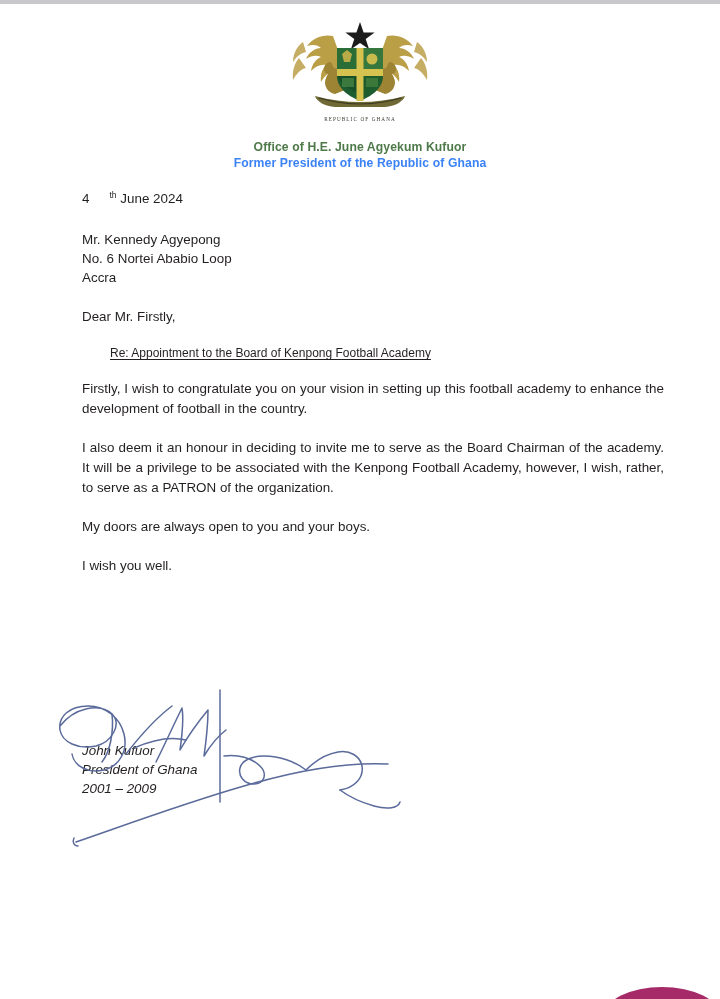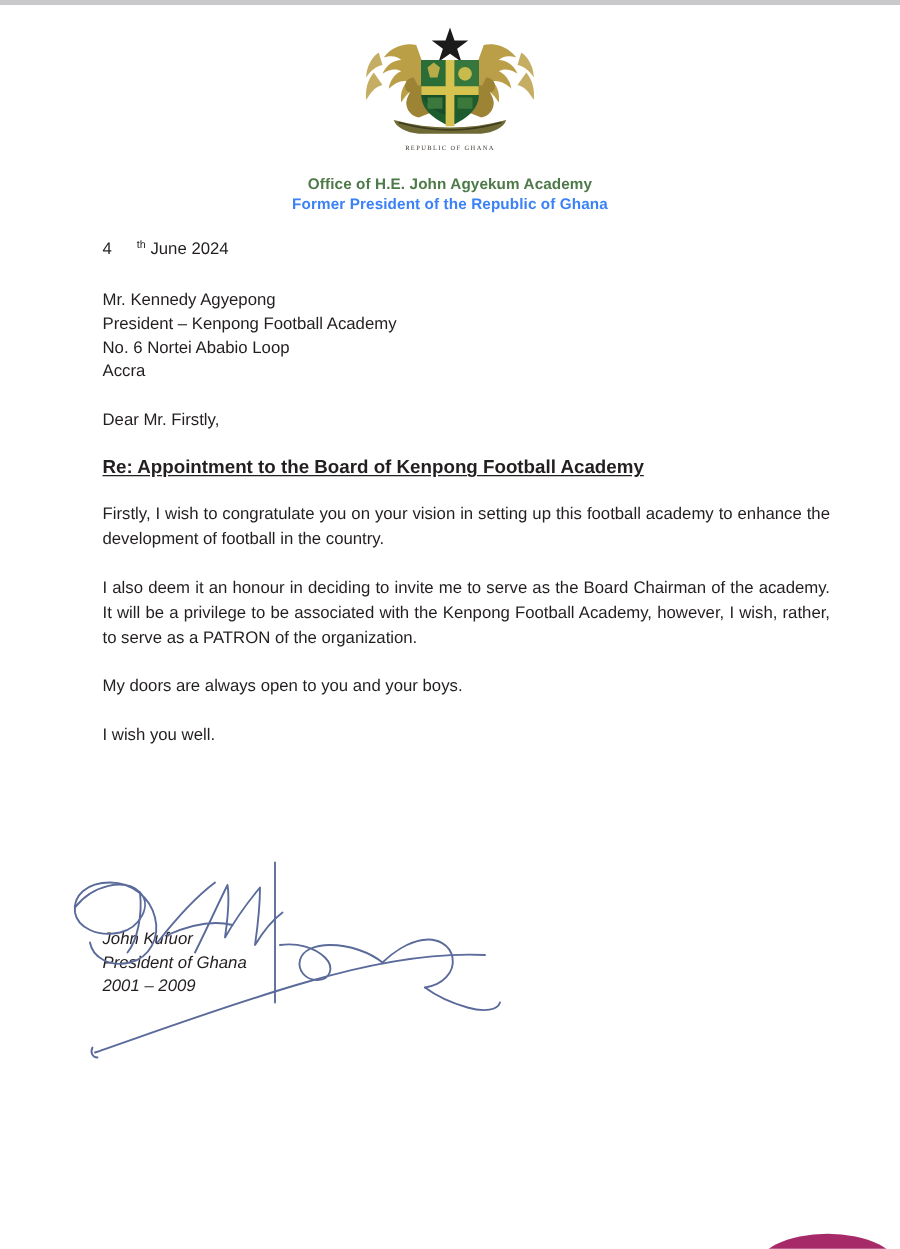--- a/index.html
+++ b/index.html
@@ -97,24 +97,25 @@
   }
   .addressee div { white-space: pre; }
 
   .salutation {
     margin-top: 22px;
     font-size: 13.4px;
   }
 
   .subject {
     margin-top: 22px;
-    font-size: 15px;
-    font-weight: bold;
+    font-size: 12px;
+    font-weight: normal;
     text-decoration: underline;
     text-underline-offset: 2px;
+    margin-left: 28px;
   }
 
   .para {
     margin-top: 19px;
     font-size: 13.4px;
     line-height: 20px;
     text-align: justify;
   }
   .para.short { text-align: left; }
 
@@ -211,31 +212,30 @@
 
       <path d="M40,82 C55,86 70,88 85,88 C100,88 115,86 130,82
                C128,88 120,92 110,93 L60,93 C50,92 42,88 40,82 Z" fill="#6f6a35"></path>
       <path d="M44,84 C58,88 71,90 85,90 C99,90 112,88 126,84" fill="none" stroke="#3d3a20" stroke-width="1.2"></path>
 
       </svg>
       <div></div>
 
     <div class="crest-caption">REPUBLIC OF GHANA</div>
 
-    <div class="office-line1">Office of H.E. John Agyekum Academy</div>
+    <div class="office-line1">Office of H.E. June Agyekum Kufuor</div>
     <div class="office-line2">Former President of the Republic of Ghana</div>
   </div>
 
   <div class="letter">
 
     <div class="date"><span>4</span><sup>th</sup><span> June 2024</span></div>
 
     <div class="addressee">
       <div>Mr. Kennedy Agyepong</div>
-      <div>President – Kenpong Football Academy</div>
       <div>No. 6 Nortei Ababio Loop</div>
       <div>Accra</div>
     </div>
 
     <div class="salutation">Dear Mr. Firstly,</div>
 
     <div class="subject">Re: Appointment to the Board of Kenpong Football Academy</div>
 
 
     <div class="para">Firstly, I wish to congratulate you on your vision in setting up this football academy to enhance the development of football in the country.</div>

